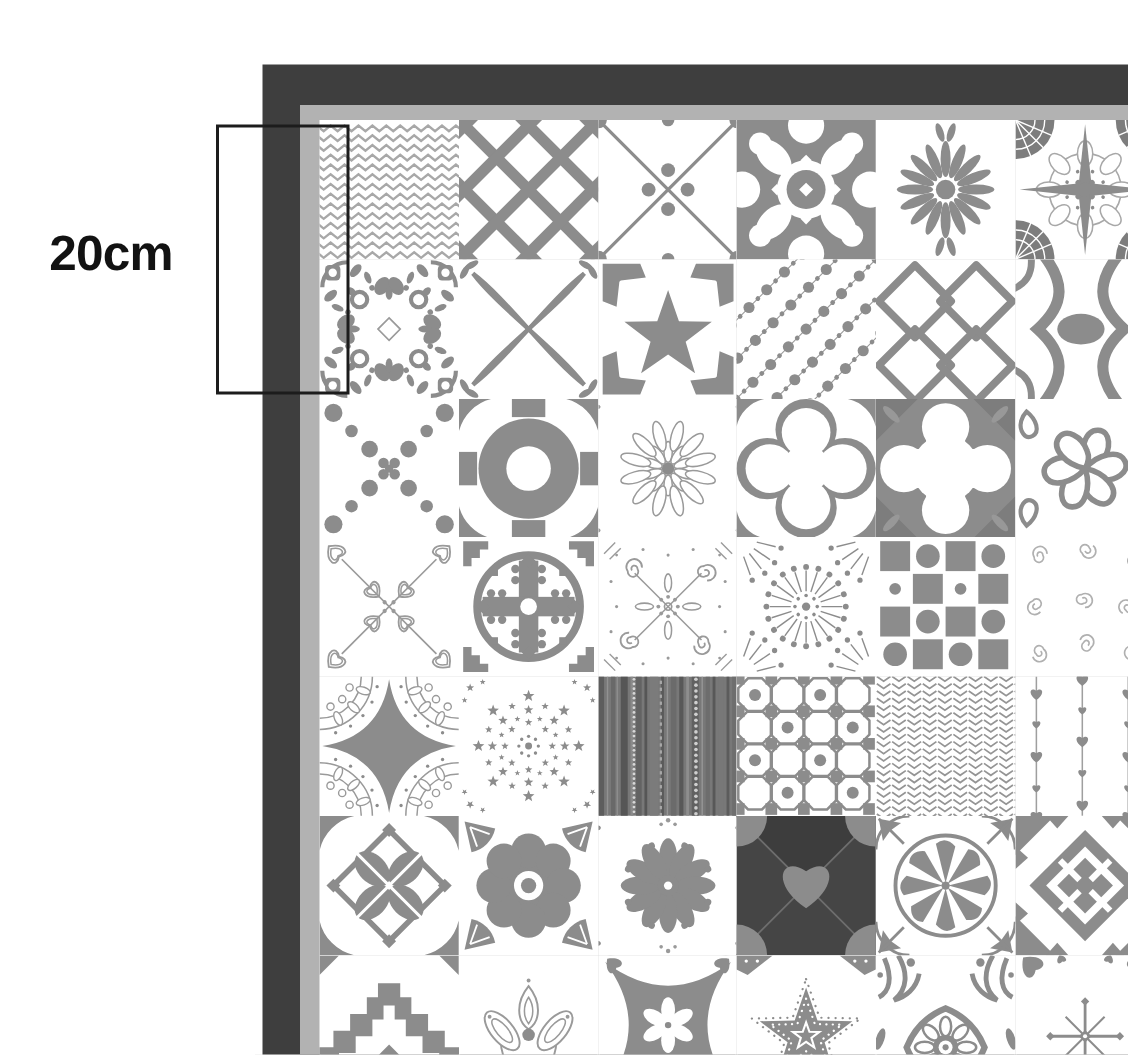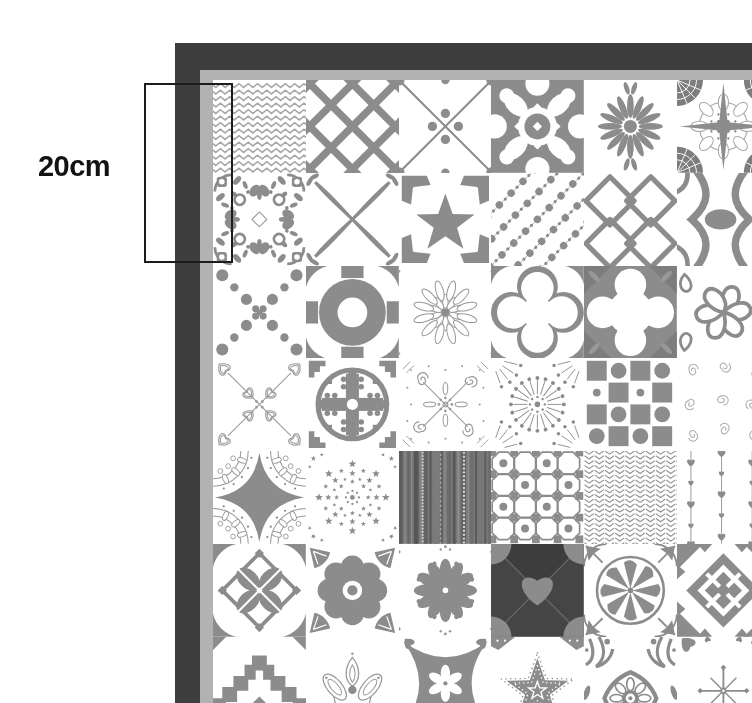--- a/index.html
+++ b/index.html
@@ -4,21 +4,21 @@
 <style>
   html,body{margin:0;padding:0;background:#fff;}
   body{width:752px;height:703px;overflow:hidden;font-family:"Liberation Sans",sans-serif;}
   .stage{position:relative;width:752px;height:703px;overflow:hidden;background:#fff;}
   .frame{position:absolute;left:175px;top:43px;width:587px;height:670px;}
   .backing{position:absolute;left:200px;top:70px;width:562px;height:643px;}
   .tile-grid{position:absolute;left:213px;top:80px;width:557px;height:651px;}
   .tile{position:absolute;background:#fff;box-shadow:inset 0 0 0 0.8px rgba(255,255,255,0.65);}
   .tile svg{display:block;}
   .bracket{position:absolute;left:144px;top:83px;width:89px;height:180px;border:2px solid #1c1c1c;box-sizing:border-box;background:transparent;z-index:6;}
-  .dim-label{position:absolute;left:22px;top:150px;width:104px;text-align:center;font-size:29px;font-weight:700;color:#121212;letter-spacing:-0.5px;z-index:6;}
+  .dim-label{position:absolute;left:22px;top:150px;width:104px;text-align:center;font-size:33px;font-weight:700;color:#121212;letter-spacing:-0.5px;z-index:6;}
 </style>
 </head>
 <body>
 
 <div class="stage">
   <div class="frame" id="frame" style="background: rgb(62, 62, 62);"></div>
   <div class="backing" id="backing" style="background: rgb(178, 178, 178);"></div>
   <div class="tile-grid" id="grid">
       <div class="tile" style="left: 0px; top: 0px; width: 92.8px; height: 92.8px;">
         <svg viewBox="0 0 100 100" width="100%" height="100%" preserveAspectRatio="none">

